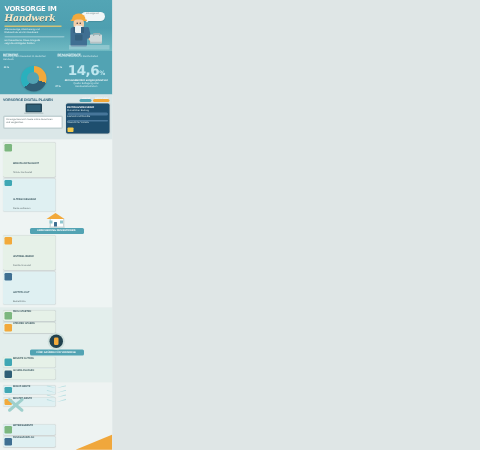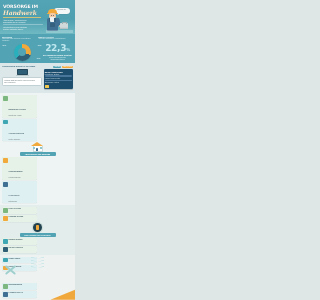--- a/index.html
+++ b/index.html
@@ -208,21 +208,21 @@
     </div>
 
     <div class="statrow">
       <div class="donutwrap">
         <div class="donut"></div>
         <span class="dlab dl1">30 %</span>
         <span class="dlab dl2">33 %</span>
         <span class="dlab dl3">37 %</span>
       </div>
       <div class="bignum-wrap">
-        <div class="bignum"><span>22,3</span><span class="pct">%</span></div>
+        <div class="bignum"><span>14,6</span><span class="pct">%</span></div>
         <div class="bigcap">der Handwerker sorgen privat vor</div>
         <div class="bigsub">Quelle: Befragung unter Handwerksbetrieben</div>
       </div>
     </div>
   </div>
 
   <div class="sec s2">
     <div class="s2head">
       <div class="tl" style="font-weight:bold;color:#2f5f76;flex:1">VORSORGE DIGITAL PLANEN</div>
       <div class="pillrow">

